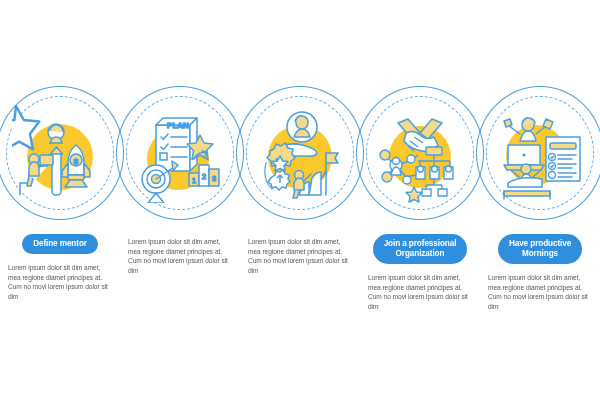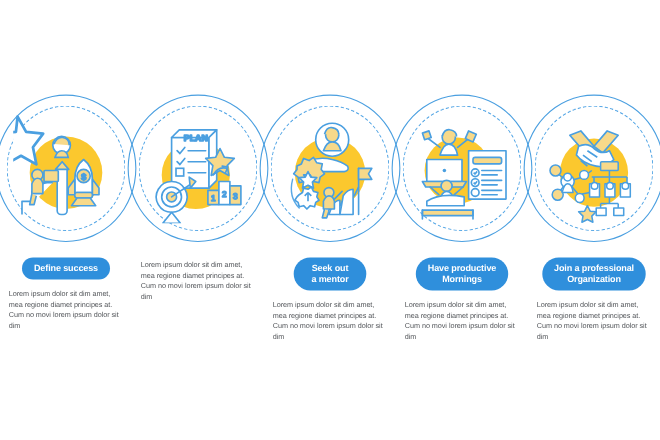--- a/index.html
+++ b/index.html
@@ -91,21 +91,21 @@
               <path d="M8 92 v-12 h9 v-9 h9 v-8 h10"></path>
               <circle cx="22" cy="56" r="5" fill="#f7d98a"></circle>
               <path d="M17 64 q2 -5 5 -5 q4 0 5 5 l0 9 h-10z" fill="#f7d98a"></path>
               <path d="M17 73 l-2 10 h4 l2 -8" fill="#f7d98a"></path>
               <path d="M27 64 l8 -3" stroke-linecap="round"></path>
               <rect x="28" y="52" width="13" height="10" rx="1" fill="#f7d98a"></rect>
             </g>
           </svg>
         </div>
       </div>
-      <div class="pill">Define success</div>
+      <div class="pill">Define mentor</div>
       <div class="desc">Lorem ipsum dolor sit dim amet, mea regione diamet principes at. Cum no movi lorem ipsum dolor sit dim</div>
     </div>
 
     <div class="step">
       <div class="circle-wrap">
         <div class="circle-outer"></div>
         <div class="circle-dashed"></div>
         <div class="icon-art">
           <svg viewBox="0 0 96 100" fill="none">
             <ellipse cx="46" cy="56" rx="31" ry="31" fill="#fbc82e"></ellipse>
@@ -187,22 +187,65 @@
               <path d="M52 78 l7 -7" stroke-linecap="round"></path>
               <path d="M74 50 v42" stroke-linecap="round"></path>
               <path d="M74 50 h12 l-3 5 3 5 h-12z" fill="#f7d98a"></path>
             </g>
             <g stroke="#5aa9e6" stroke-width="1.3" stroke-linecap="round" fill="none">
               <path d="M14 60 q-4 16 6 26"></path>
             </g>
           </svg>
         </div>
       </div>
-      <div class="pill">Seek out
-a mentor</div>
+      <div class="desc">Lorem ipsum dolor sit dim amet, mea regione diamet principes at. Cum no movi lorem ipsum dolor sit dim</div>
+    </div>
+
+    <div class="step">
+      <div class="circle-wrap">
+        <div class="circle-outer"></div>
+        <div class="circle-dashed"></div>
+        <div class="icon-art">
+          <svg viewBox="0 0 96 100" fill="none">
+            <ellipse cx="48" cy="54" rx="31" ry="31" fill="#fbc82e"></ellipse>
+            <g stroke="#4a9fe0" stroke-width="1.5" stroke-linejoin="round">
+              <path d="M26 20 l10 -4 12 14 -8 6z" fill="#f7d98a"></path>
+              <path d="M70 20 l-10 -4 -12 14 8 6z" fill="#f7d98a"></path>
+              <path d="M34 30 q8 -4 14 2 q7 6 14 2 l4 8 q-8 8 -16 6 q-12 -2 -18 -10z" fill="#ffffff"></path>
+              <path d="M38 38 l8 6 M42 34 l9 6 M36 43 l6 5"></path>
+            </g>
+            <g stroke="#4a9fe0" stroke-width="1.4" stroke-linejoin="round">
+              <path d="M14 54 l10 8 M24 62 l-8 10 M24 62 l14 -4 M24 62 l10 12 M38 58 l8 -6 M34 74 l10 -2"></path>
+              <circle cx="13" cy="52" r="5" fill="#f7d98a"></circle>
+              <circle cx="15" cy="74" r="5" fill="#f7d98a"></circle>
+              <circle cx="39" cy="56" r="4" fill="#ffffff"></circle>
+              <circle cx="35" cy="77" r="4" fill="#ffffff"></circle>
+              <circle cx="24" cy="62" r="6" fill="#ffffff"></circle>
+              <circle cx="24" cy="58" r="3.5" fill="#ffffff"></circle>
+              <path d="M19 72 q2 -8 5 -8 q4 0 5 8z" fill="#ffffff"></path>
+            </g>
+            <g stroke="#4a9fe0" stroke-width="1.4" stroke-linejoin="round">
+              <rect x="54" y="44" width="16" height="8" rx="1" fill="#f7d98a"></rect>
+              <path d="M62 52 v6 M46 58 h32 M48 58 v6 M62 58 v6 M78 58 v6"></path>
+              <path d="M44 64 h9 v12 h-9z" fill="#ffffff"></path>
+              <path d="M58 64 h9 v12 h-9z" fill="#ffffff"></path>
+              <path d="M72 64 h9 v12 h-9z" fill="#ffffff"></path>
+              <circle cx="48.5" cy="66" r="3" fill="#ffffff"></circle>
+              <circle cx="62.5" cy="66" r="3" fill="#ffffff"></circle>
+              <circle cx="76.5" cy="66" r="3" fill="#ffffff"></circle>
+              <path d="M62 76 v6 M54 82 h16 M54 82 v4 M70 82 v4"></path>
+              <rect x="50" y="86" width="9" height="7" fill="#ffffff"></rect>
+              <rect x="66" y="86" width="9" height="7" fill="#ffffff"></rect>
+              <path d="M42 84 l2.5 5 5.5 0.5 -4 4 1 5.5 -5 -2.5 -5 2.5 1 -5.5 -4 -4 5.5 -0.5z" fill="#f7d98a"></path>
+            </g>
+          </svg>
+        </div>
+      </div>
+      <div class="pill">Join a professional
+Organization</div>
       <div class="desc">Lorem ipsum dolor sit dim amet, mea regione diamet principes at. Cum no movi lorem ipsum dolor sit dim</div>
     </div>
 
     <div class="step">
       <div class="circle-wrap">
         <div class="circle-outer"></div>
         <div class="circle-dashed"></div>
         <div class="icon-art">
           <svg viewBox="0 0 96 100" fill="none">
             <ellipse cx="44" cy="52" rx="30" ry="30" fill="#fbc82e"></ellipse>
@@ -245,59 +288,14 @@
               <path d="M12 88 v8 M58 88 v8" stroke-linecap="round"></path>
             </g>
           </svg>
         </div>
       </div>
       <div class="pill">Have productive
 Mornings</div>
       <div class="desc">Lorem ipsum dolor sit dim amet, mea regione diamet principes at. Cum no movi lorem ipsum dolor sit dim</div>
     </div>
 
-    <div class="step">
-      <div class="circle-wrap">
-        <div class="circle-outer"></div>
-        <div class="circle-dashed"></div>
-        <div class="icon-art">
-          <svg viewBox="0 0 96 100" fill="none">
-            <ellipse cx="48" cy="54" rx="31" ry="31" fill="#fbc82e"></ellipse>
-            <g stroke="#4a9fe0" stroke-width="1.5" stroke-linejoin="round">
-              <path d="M26 20 l10 -4 12 14 -8 6z" fill="#f7d98a"></path>
-              <path d="M70 20 l-10 -4 -12 14 8 6z" fill="#f7d98a"></path>
-              <path d="M34 30 q8 -4 14 2 q7 6 14 2 l4 8 q-8 8 -16 6 q-12 -2 -18 -10z" fill="#ffffff"></path>
-              <path d="M38 38 l8 6 M42 34 l9 6 M36 43 l6 5"></path>
-            </g>
-            <g stroke="#4a9fe0" stroke-width="1.4" stroke-linejoin="round">
-              <path d="M14 54 l10 8 M24 62 l-8 10 M24 62 l14 -4 M24 62 l10 12 M38 58 l8 -6 M34 74 l10 -2"></path>
-              <circle cx="13" cy="52" r="5" fill="#f7d98a"></circle>
-              <circle cx="15" cy="74" r="5" fill="#f7d98a"></circle>
-              <circle cx="39" cy="56" r="4" fill="#ffffff"></circle>
-              <circle cx="35" cy="77" r="4" fill="#ffffff"></circle>
-              <circle cx="24" cy="62" r="6" fill="#ffffff"></circle>
-              <circle cx="24" cy="58" r="3.5" fill="#ffffff"></circle>
-              <path d="M19 72 q2 -8 5 -8 q4 0 5 8z" fill="#ffffff"></path>
-            </g>
-            <g stroke="#4a9fe0" stroke-width="1.4" stroke-linejoin="round">
-              <rect x="54" y="44" width="16" height="8" rx="1" fill="#f7d98a"></rect>
-              <path d="M62 52 v6 M46 58 h32 M48 58 v6 M62 58 v6 M78 58 v6"></path>
-              <path d="M44 64 h9 v12 h-9z" fill="#ffffff"></path>
-              <path d="M58 64 h9 v12 h-9z" fill="#ffffff"></path>
-              <path d="M72 64 h9 v12 h-9z" fill="#ffffff"></path>
-              <circle cx="48.5" cy="66" r="3" fill="#ffffff"></circle>
-              <circle cx="62.5" cy="66" r="3" fill="#ffffff"></circle>
-              <circle cx="76.5" cy="66" r="3" fill="#ffffff"></circle>
-              <path d="M62 76 v6 M54 82 h16 M54 82 v4 M70 82 v4"></path>
-              <rect x="50" y="86" width="9" height="7" fill="#ffffff"></rect>
-              <rect x="66" y="86" width="9" height="7" fill="#ffffff"></rect>
-              <path d="M42 84 l2.5 5 5.5 0.5 -4 4 1 5.5 -5 -2.5 -5 2.5 1 -5.5 -4 -4 5.5 -0.5z" fill="#f7d98a"></path>
-            </g>
-          </svg>
-        </div>
-      </div>
-      <div class="pill">Join a professional
-Organization</div>
-      <div class="desc">Lorem ipsum dolor sit dim amet, mea regione diamet principes at. Cum no movi lorem ipsum dolor sit dim</div>
-    </div>
-
   </div>
 </div>
 
 </body></html>

